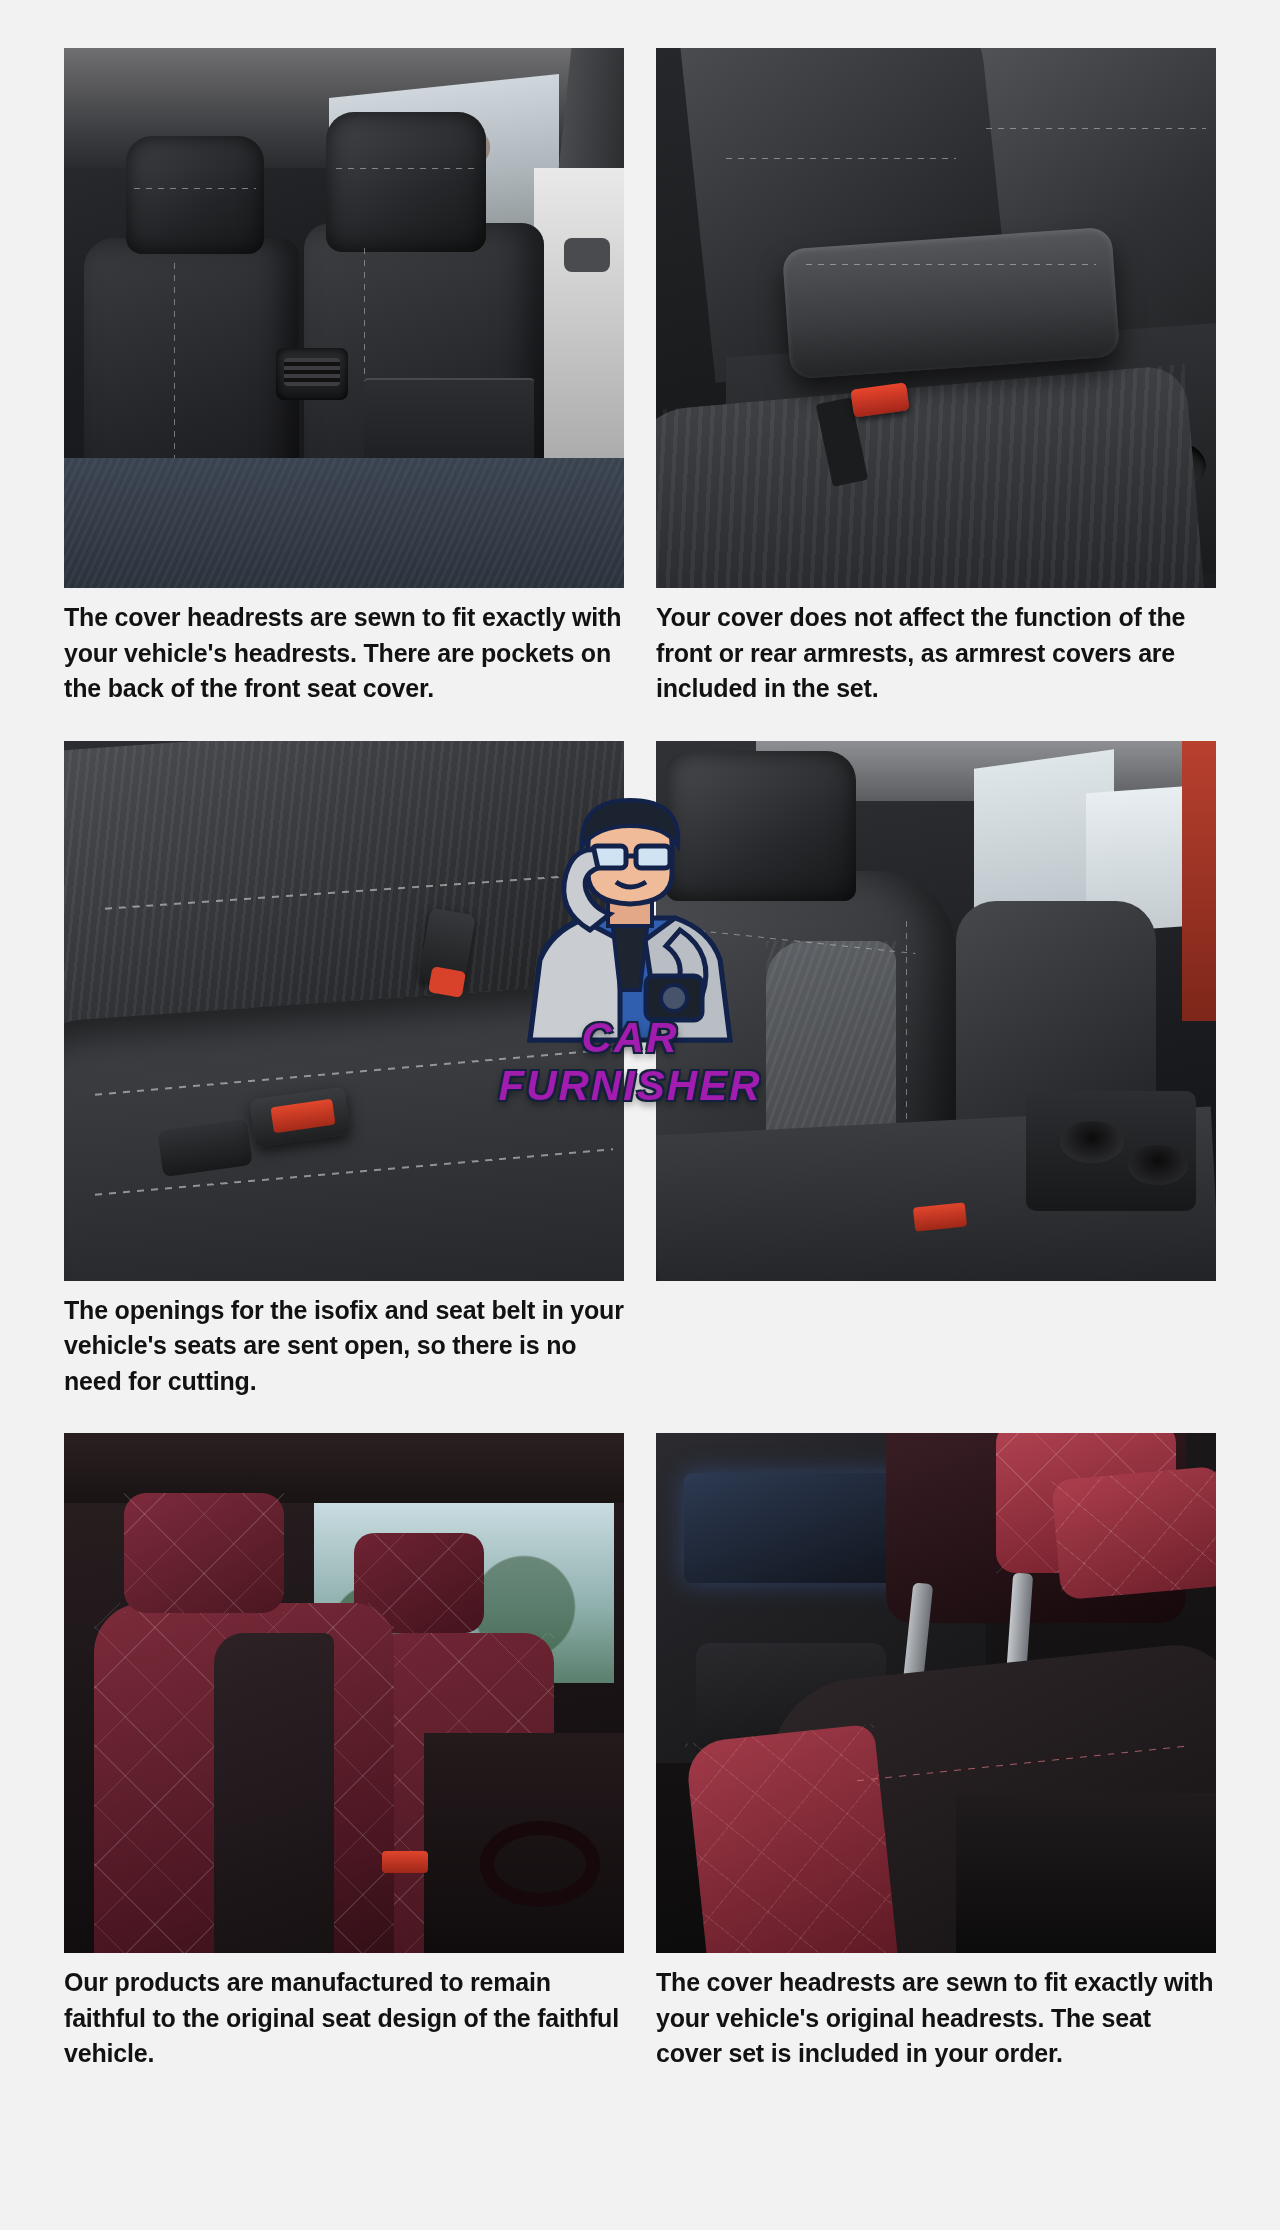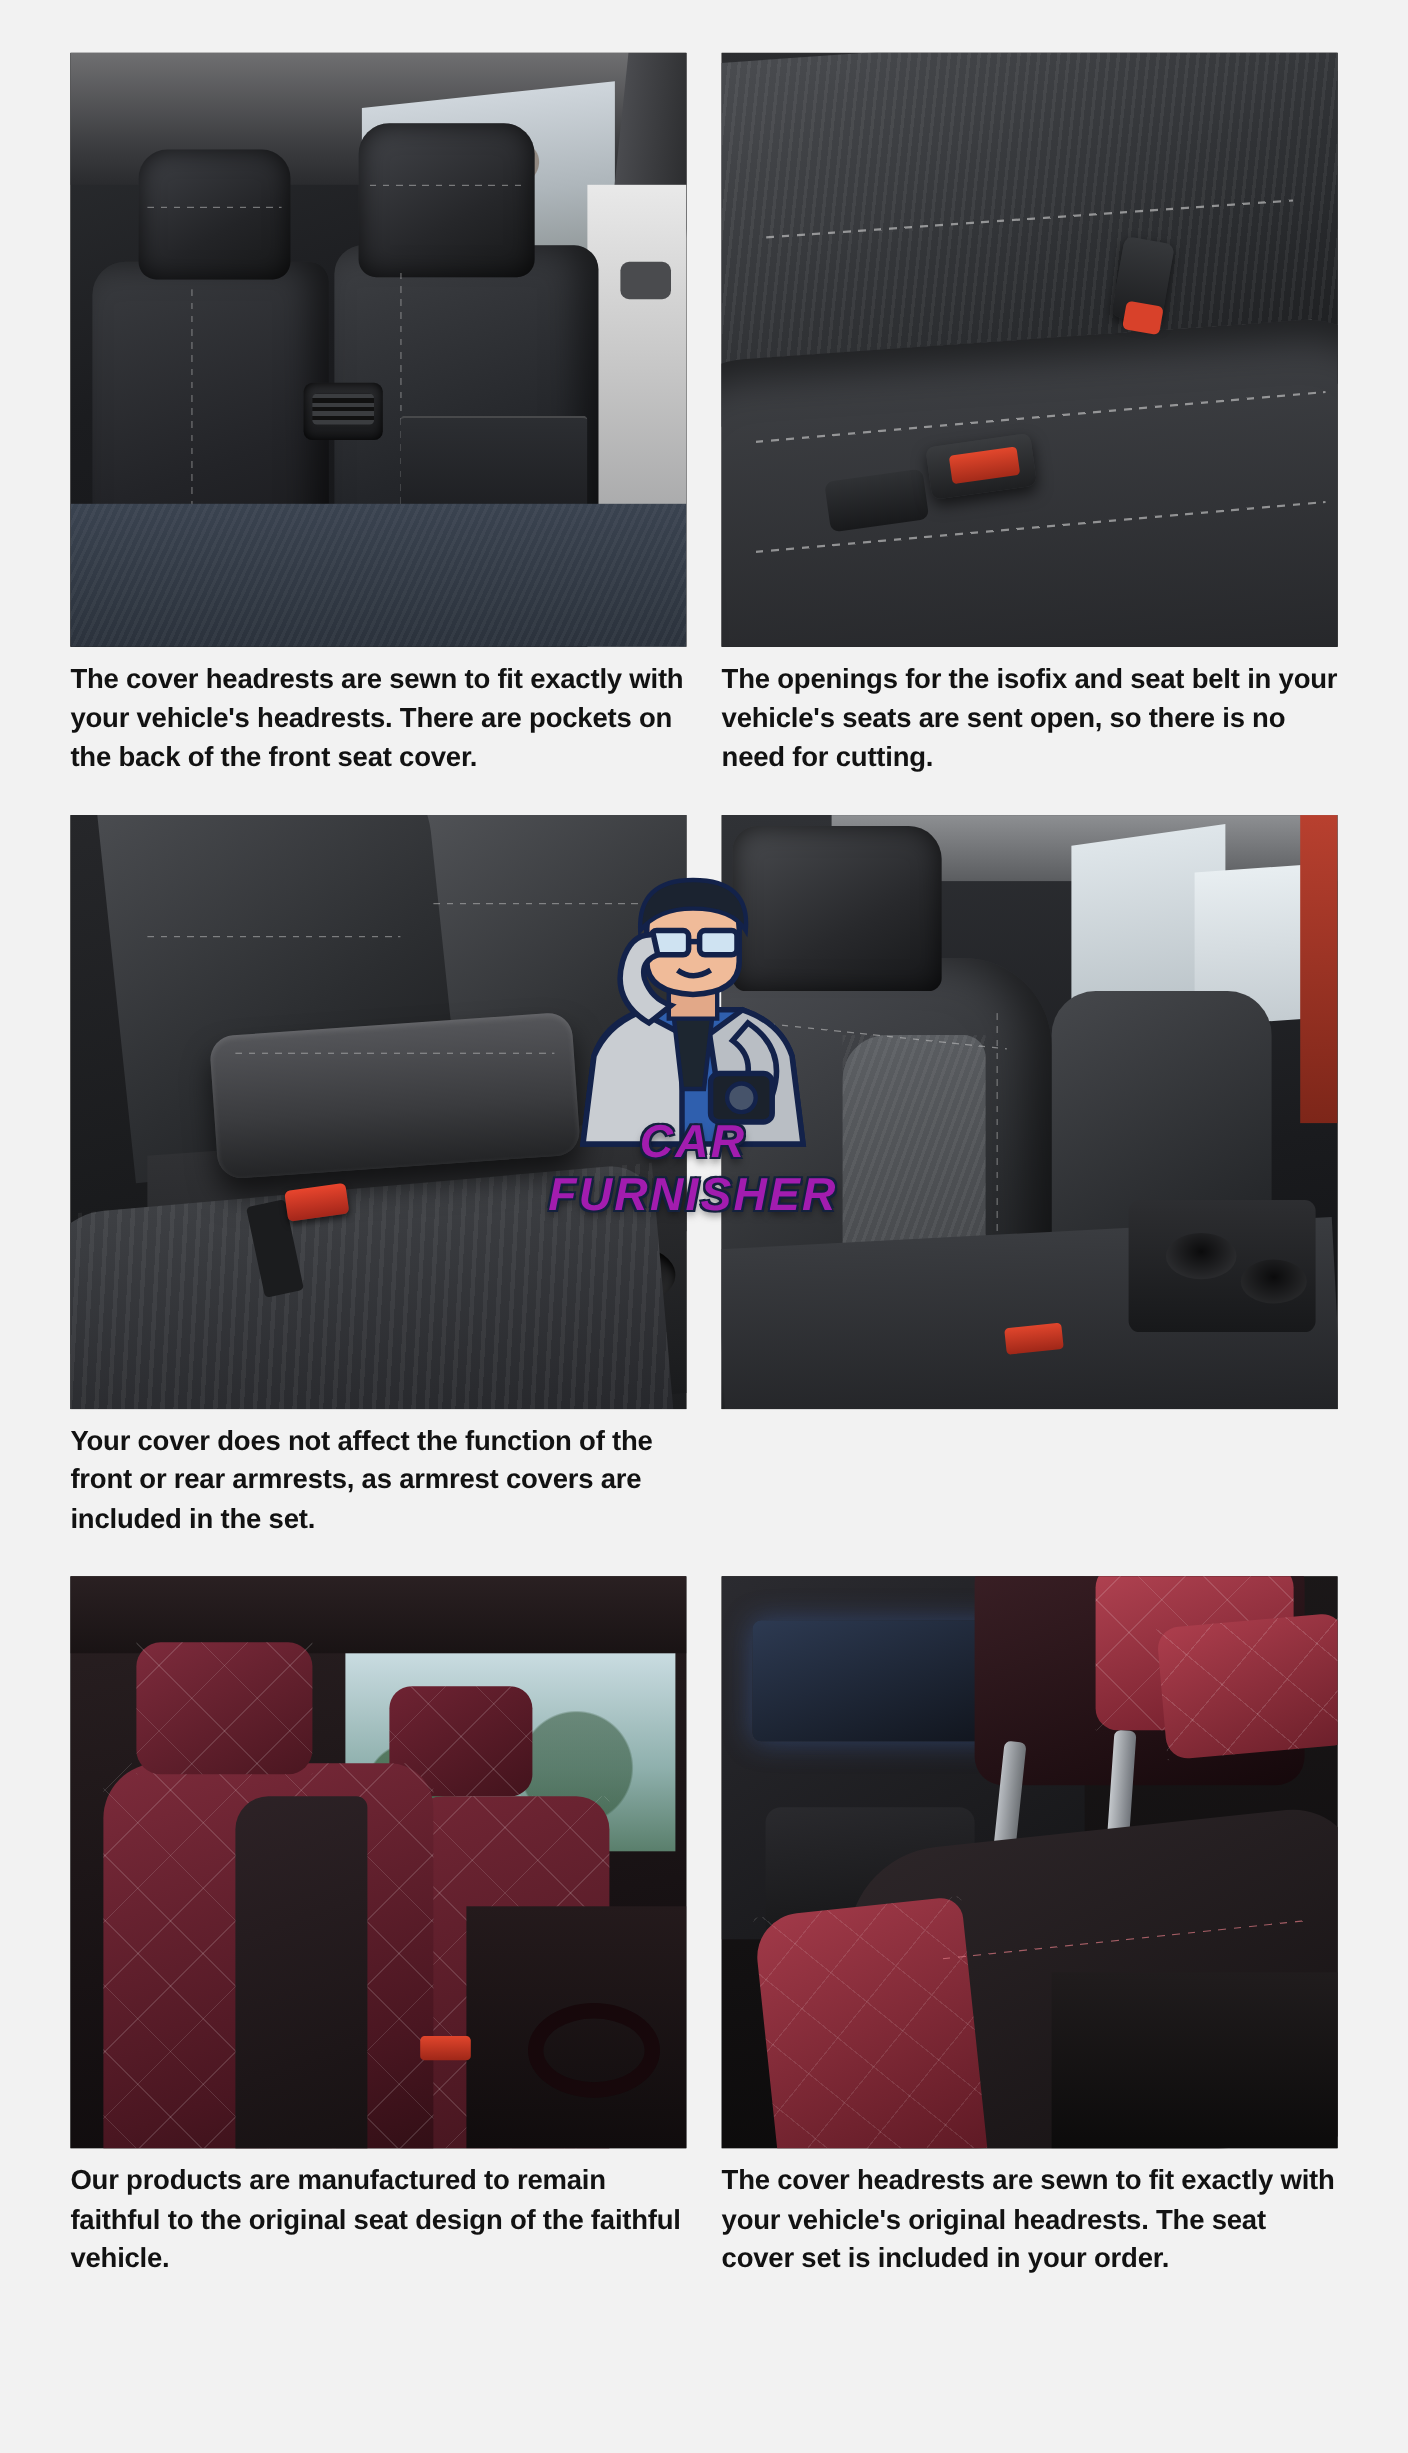--- a/index.html
+++ b/index.html
@@ -332,54 +332,54 @@
         <div class="stitchv" style="left:110px;top:215px;height:280px;"></div>
         <div class="p1-vent"></div>
         <div class="p1-pocket"></div>
         <div class="p1-rearseat"></div>
       </div>
       <div class="caption">The cover headrests are sewn to fit exactly with your vehicle's headrests. There are pockets on the back of the front seat cover.</div>
     </div>
 
     <div class="cell">
       <div class="photo">
-        <div class="p3-bg"></div>
-        <div class="p3-back"></div>
-        <div class="p3-seam" style="left:40px;top:150px;width:480px;transform:rotate(-4deg);"></div>
-        <div class="p3-seam" style="left:40px;top:260px;width:500px;transform:rotate(-4deg);"></div>
-        <div class="p3-cush"></div>
-        <div class="p3-seam" style="left:30px;top:330px;width:520px;transform:rotate(-5deg);"></div>
-        <div class="p3-seam" style="left:30px;top:430px;width:520px;transform:rotate(-5deg);"></div>
-        <div class="p3-clip1"></div>
-        <div class="p3-clip1red"></div>
-        <div class="p3-anchor"></div>
-        <div class="p3-buckle"></div>
-        <div class="p3-bucklered"></div>
-      </div>
-      <div class="caption">The openings for the isofix and seat belt in your vehicle's seats are sent open, so there is no need for cutting.</div>
-    </div>
-
-    <div class="cell">
-      <div class="photo">
         <div class="p2-bg"></div>
         <div class="p2-right-door"></div>
         <div class="p2-seatback"></div>
         <div class="p2-backrest"></div>
         <div class="stitch" style="left:70px;top:110px;width:230px;"></div>
         <div class="stitch" style="left:330px;top:80px;width:220px;"></div>
         <div class="p2-console"></div>
         <div class="p2-cup1"></div>
         <div class="p2-cup2"></div>
         <div class="p2-seatbase"></div>
         <div class="p2-armrest"></div>
         <div class="stitch" style="left:150px;top:216px;width:290px;"></div>
         <div class="p2-strap"></div>
         <div class="p2-buckle"></div>
       </div>
       <div class="caption">Your cover does not affect the function of the front or rear armrests, as armrest covers are included in the set.</div>
+    </div>
+
+    <div class="cell">
+      <div class="photo">
+        <div class="p3-bg"></div>
+        <div class="p3-back"></div>
+        <div class="p3-seam" style="left:40px;top:150px;width:480px;transform:rotate(-4deg);"></div>
+        <div class="p3-seam" style="left:40px;top:260px;width:500px;transform:rotate(-4deg);"></div>
+        <div class="p3-cush"></div>
+        <div class="p3-seam" style="left:30px;top:330px;width:520px;transform:rotate(-5deg);"></div>
+        <div class="p3-seam" style="left:30px;top:430px;width:520px;transform:rotate(-5deg);"></div>
+        <div class="p3-clip1"></div>
+        <div class="p3-clip1red"></div>
+        <div class="p3-anchor"></div>
+        <div class="p3-buckle"></div>
+        <div class="p3-bucklered"></div>
+      </div>
+      <div class="caption">The openings for the isofix and seat belt in your vehicle's seats are sent open, so there is no need for cutting.</div>
     </div>
 
     <div class="cell">
       <div class="photo">
         <div class="p4-bg"></div>
         <div class="p4-roof"></div>
         <div class="p4-win1"></div>
         <div class="p4-win2"></div>
         <div class="p4-redpillar"></div>
         <div class="p4-seat2"></div>

